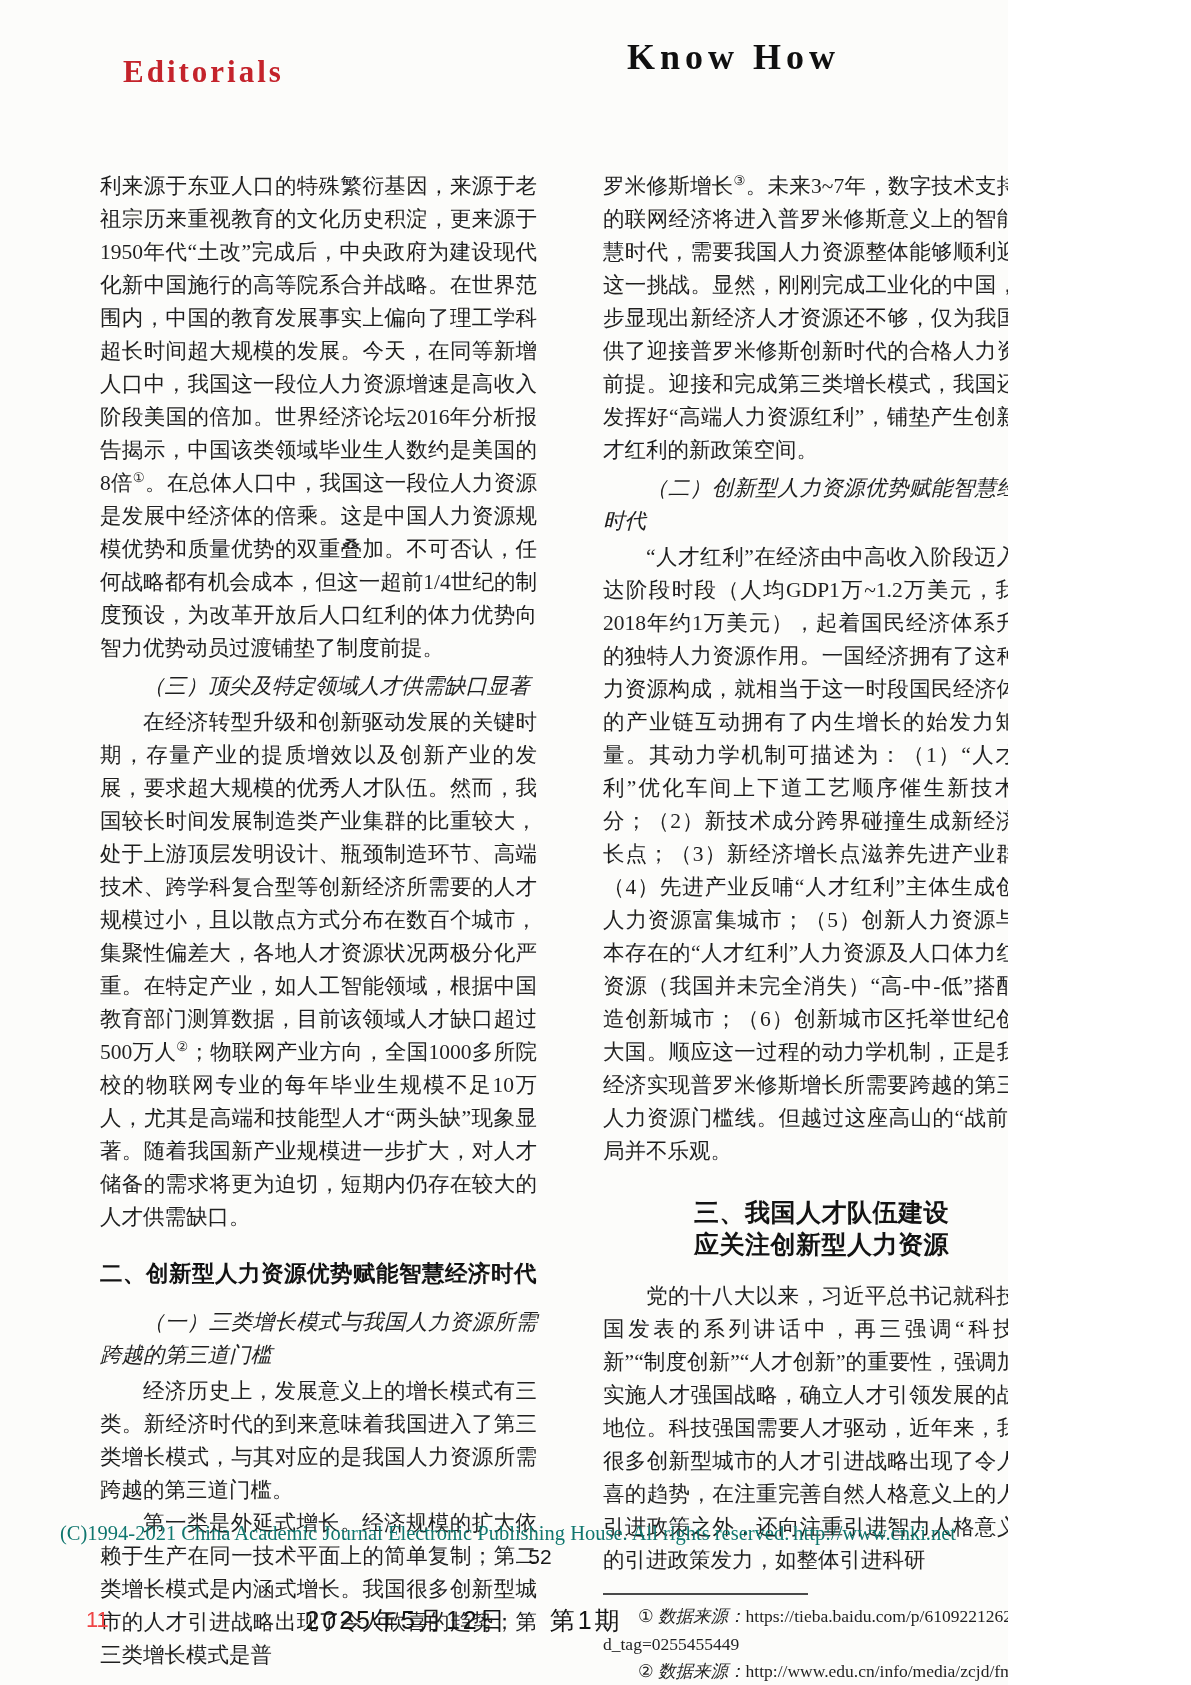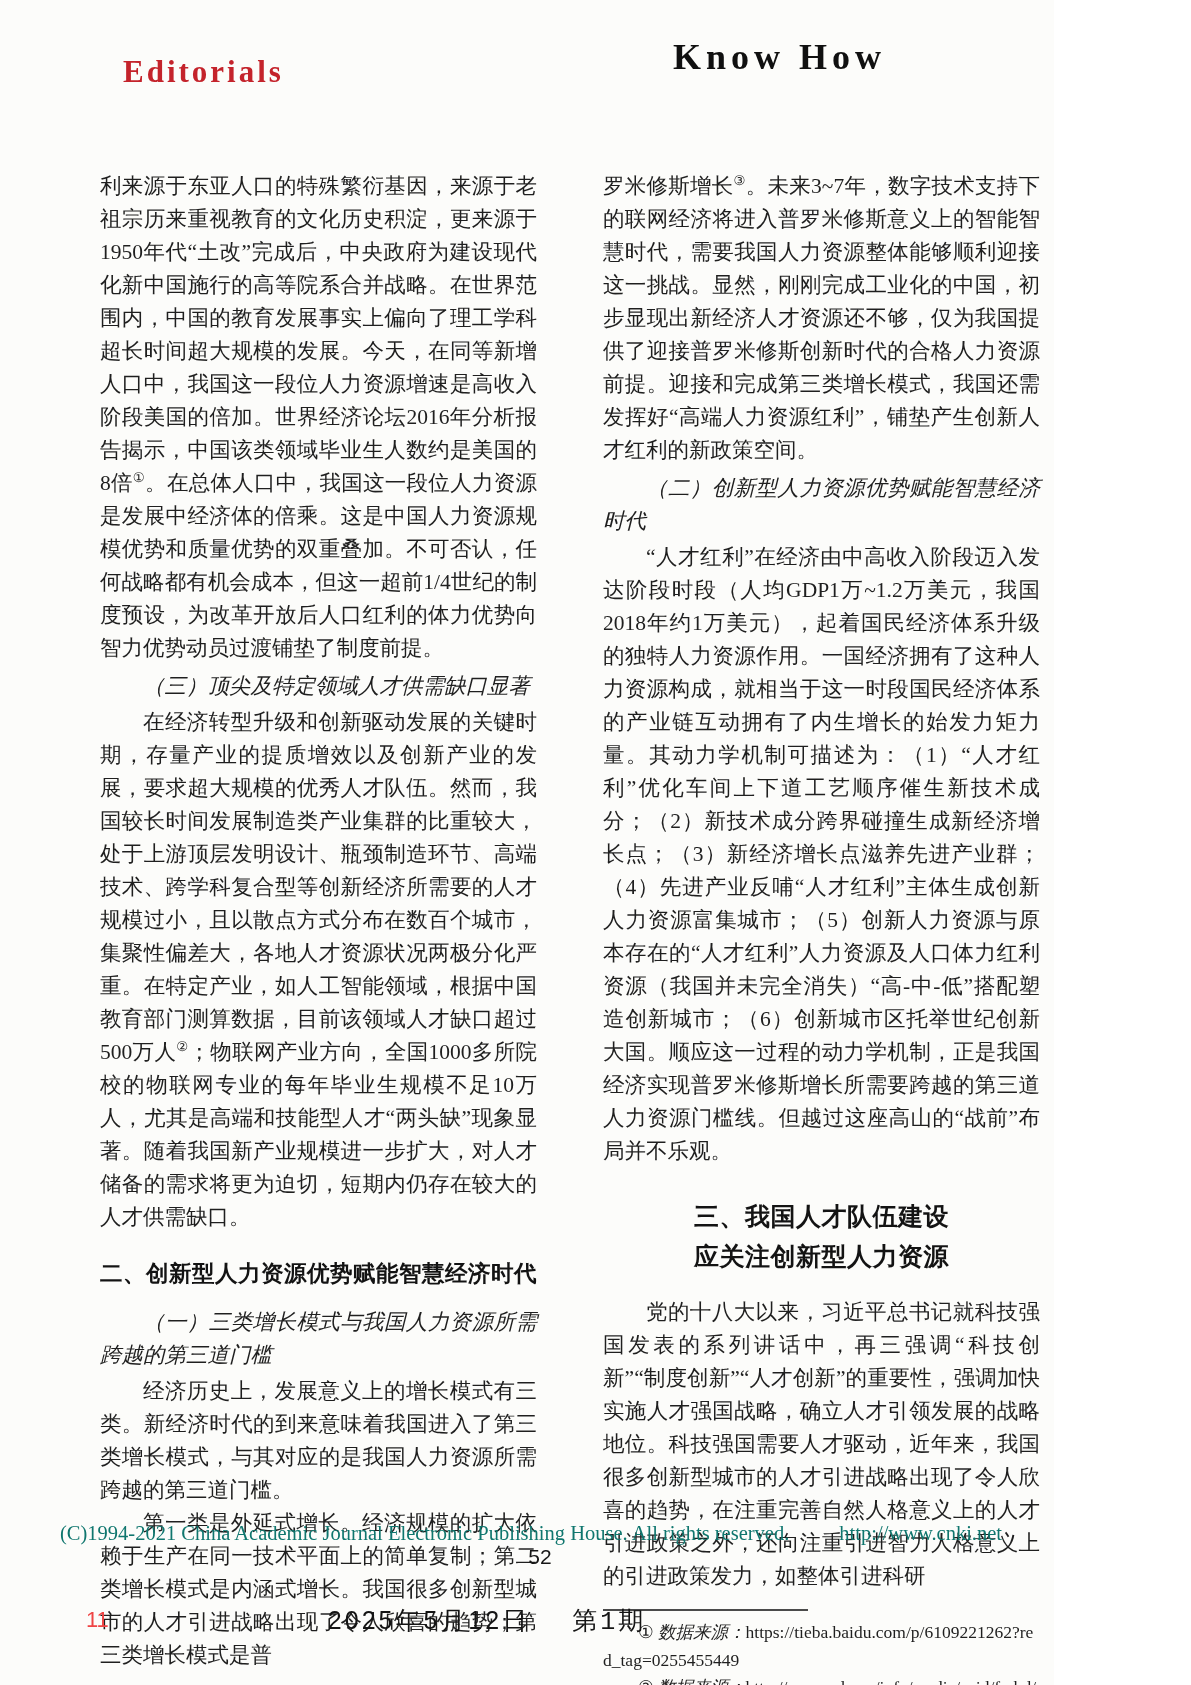--- a/index.html
+++ b/index.html
@@ -1,46 +1,46 @@
 <!DOCTYPE html>
 <html><head>
 <meta charset="utf-8">
 <style>
   html,body{margin:0;padding:0;}
   .page{position:relative;width:1008px;height:1685px;background:#fcfcfa;overflow:hidden;
-        font-family:"Liberation Serif",serif;color:#222;padding-left:46px;}
+        font-family:"Liberation Serif",serif;color:#222;}
   .header-left{position:absolute;left:123px;top:54px;font-size:31px;font-weight:bold;
                letter-spacing:3px;}
   .header-right{position:absolute;right:168px;top:36px;font-size:36px;font-weight:bold;
                 letter-spacing:5px;color:#101010;font-family:Liberation Serif, serif;}
   .col{position:absolute;top:170px;width:437px;font-size:21.5px;line-height:33px;
        text-align:justify;color:#1f1f1f;}
   .col-left{left:100px;}
   .col-right{left:603px;}
   .body-p{margin:0;}
   .body-p.indent{text-indent:2em;}
   .sub-heading{margin:5px 0 3px;text-indent:2em;font-style:italic;color:#1f1f1f;}
   .sec-heading{font-family:"Liberation Sans",sans-serif;font-size:22.5px;font-weight:700;
                color:#131313;margin:24px 0 16px;letter-spacing:0.5px;line-height:32px;text-align:justify;}
-  .sec-heading.center{text-align:center;font-size:25px;line-height:40px;margin:28px 0 20px;}
+  .sec-heading.center{text-align:center;font-size:25px;line-height:32px;margin:28px 0 20px;}
   sup{font-size:0.62em;vertical-align:super;line-height:0;}
   .footnote-divider{border:none;border-top:2px solid #4a4a4a;width:205px;margin:16px 0 8px 0;}
   .footnotes{font-size:17.5px;line-height:27.5px;color:#1f1f1f;text-align:left;}
   .footnote{text-indent:2em;word-break:break-all;}
   .footnote i{font-style:italic;}
   .fn-url{font-style:normal;}
   .copyright{position:absolute;left:60px;right:52px;top:1522px;display:flex;
              justify-content:space-between;font-size:20.5px;color:#0f766e;}
   .page-num{position:absolute;left:0;width:1080px;top:1545px;text-align:center;
             font-family:"Liberation Sans",sans-serif;font-size:21px;color:#161616;}
   .bottom-left-num{position:absolute;left:86px;top:1607px;font-family:"Liberation Sans",sans-serif;
                    font-size:22px;color:#ef4444;}
   .issue-line{position:absolute;left:0;right:80px;top:1604px;text-align:center;
               font-family:"Liberation Sans",sans-serif;font-size:25px;letter-spacing:3px;color:#141414;}
-  .issue-line .issue{margin-left:32px;font-family:Liberation Mono, monospace;}
+  .issue-line .issue{margin-left:32px;}
 </style>
 </head>
 <body>
 
 <div class="page">
 
   <div class="header-left" style="color: rgb(196, 35, 43);">Editorials</div>
   <div class="header-right">Know How</div>
 
   <div class="col col-left">

